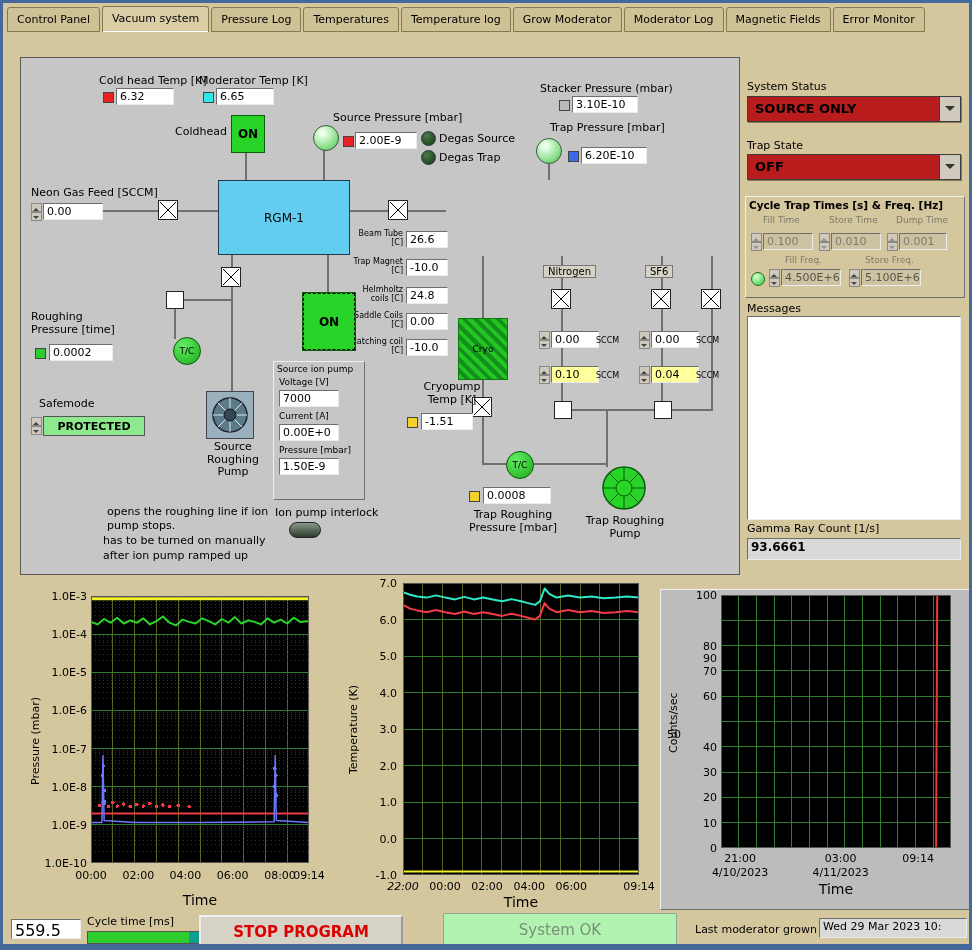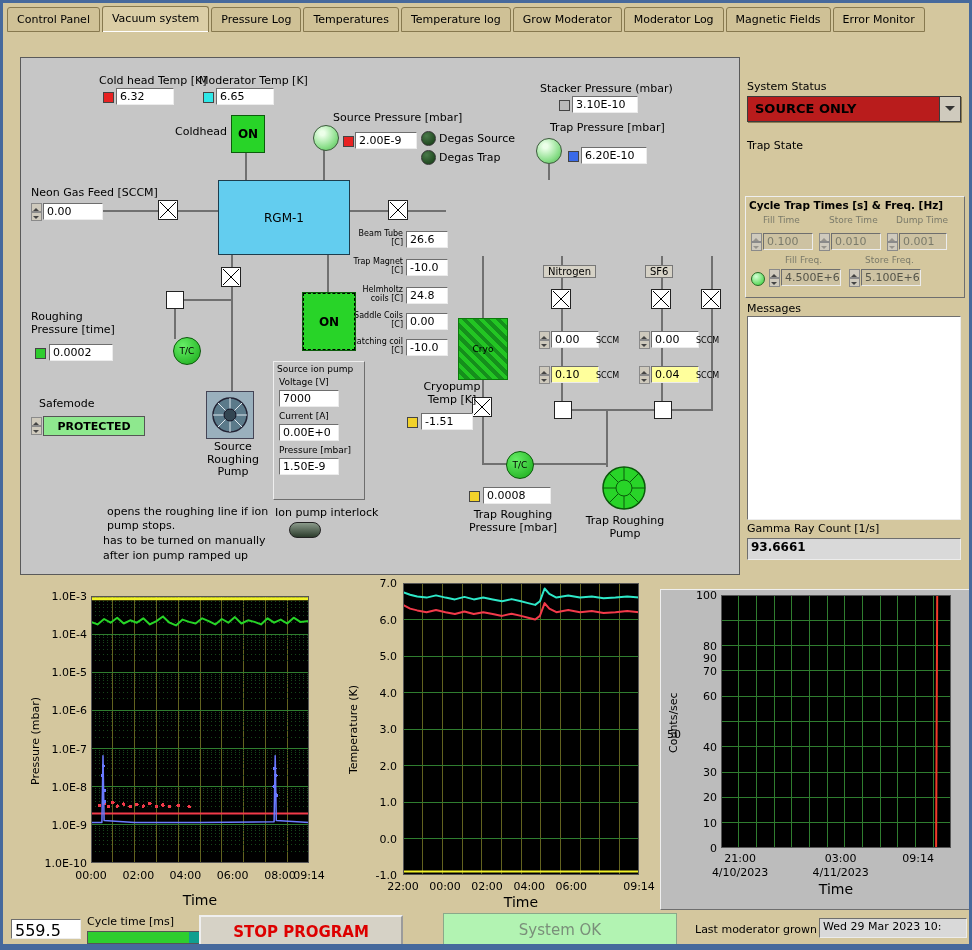--- a/index.html
+++ b/index.html
@@ -277,20 +277,24 @@
   <div class="lbl" style="left:272px;top:503px">Ion pump interlock</div>
   <div class="interlock" style="left:286px;top:519px"></div>
 
   <div class="lbl" style="left:744px;top:77px">System Status</div>
   <div class="dropdown" style="left:744px;top:93px;width:212px">
     <div class="dd-text">SOURCE ONLY</div>
     <div class="dd-btn"></div>
   </div>
 
   <div class="lbl" style="left:744px;top:136px">Trap State</div>
+  <div class="dropdown" style="left:744px;top:151px;width:212px">
+    <div class="dd-text">OFF</div>
+    <div class="dd-btn"></div>
+  </div>
 
   <div class="raised" style="left:742px;top:193px;width:218px;height:100px;background:#d4c79e"></div>
   <div class="lbl" style="left:746px;top:196px;font-weight:bold;font-size:10.5px">Cycle Trap Times [s] &amp; Freq. [Hz]</div>
   <div class="lbl s" style="left:760px;top:212px;color:#7a7a6a">Fill Time</div>
   <div class="lbl s" style="left:826px;top:212px;color:#7a7a6a">Store Time</div>
   <div class="lbl s" style="left:893px;top:212px;color:#7a7a6a">Dump Time</div>
   <div class="sp dis" style="left:748px;top:230px">
         <i class="up"></i>
         <i class="dn"></i>
       </div>
@@ -514,21 +518,21 @@
         <span class="tick" style="left: 282px; width: 48px; text-align: center; top: 866px;">09:14</span>
         <span class="tick" style="left: 356px; width: 38px; text-align: right; top: 574px;">7.0</span>
         <span class="tick" style="left: 356px; width: 38px; text-align: right; top: 610.5px;">6.0</span>
         <span class="tick" style="left: 356px; width: 38px; text-align: right; top: 647px;">5.0</span>
         <span class="tick" style="left: 356px; width: 38px; text-align: right; top: 683.5px;">4.0</span>
         <span class="tick" style="left: 356px; width: 38px; text-align: right; top: 720px;">3.0</span>
         <span class="tick" style="left: 356px; width: 38px; text-align: right; top: 756.5px;">2.0</span>
         <span class="tick" style="left: 356px; width: 38px; text-align: right; top: 793px;">1.0</span>
         <span class="tick" style="left: 356px; width: 38px; text-align: right; top: 829.5px;">0.0</span>
         <span class="tick" style="left: 356px; width: 38px; text-align: right; top: 866px;">-1.0</span>
-        <span class="tick" style="left: 376px; width: 48px; text-align: center; top: 877px;">22:00</span>
+        <span class="tick" style="left: 376px; width: 48px; text-align: center; top: 877px; font-style: italic;">22:00</span>
         <span class="tick" style="left: 418.008px; width: 48px; text-align: center; top: 877px;">00:00</span>
         <span class="tick" style="left: 460.016px; width: 48px; text-align: center; top: 877px;">02:00</span>
         <span class="tick" style="left: 502.26px; width: 48px; text-align: center; top: 877px;">04:00</span>
         <span class="tick" style="left: 544.268px; width: 48px; text-align: center; top: 877px;">06:00</span>
         <span class="tick" style="left: 612px; width: 48px; text-align: center; top: 877px;">09:14</span>
         <span class="tick" style="left: 688px; width: 26px; text-align: right; top: 586px;">100</span>
         <span class="tick" style="left: 688px; width: 26px; text-align: right; top: 611.3px; margin-top: 38px;">90</span>
         <span class="tick" style="left: 688px; width: 26px; text-align: right; top: 636.6px;">80</span>
         <span class="tick" style="left: 688px; width: 26px; text-align: right; top: 661.9px;">70</span>
         <span class="tick" style="left: 688px; width: 26px; text-align: right; top: 687.2px;">60</span>

